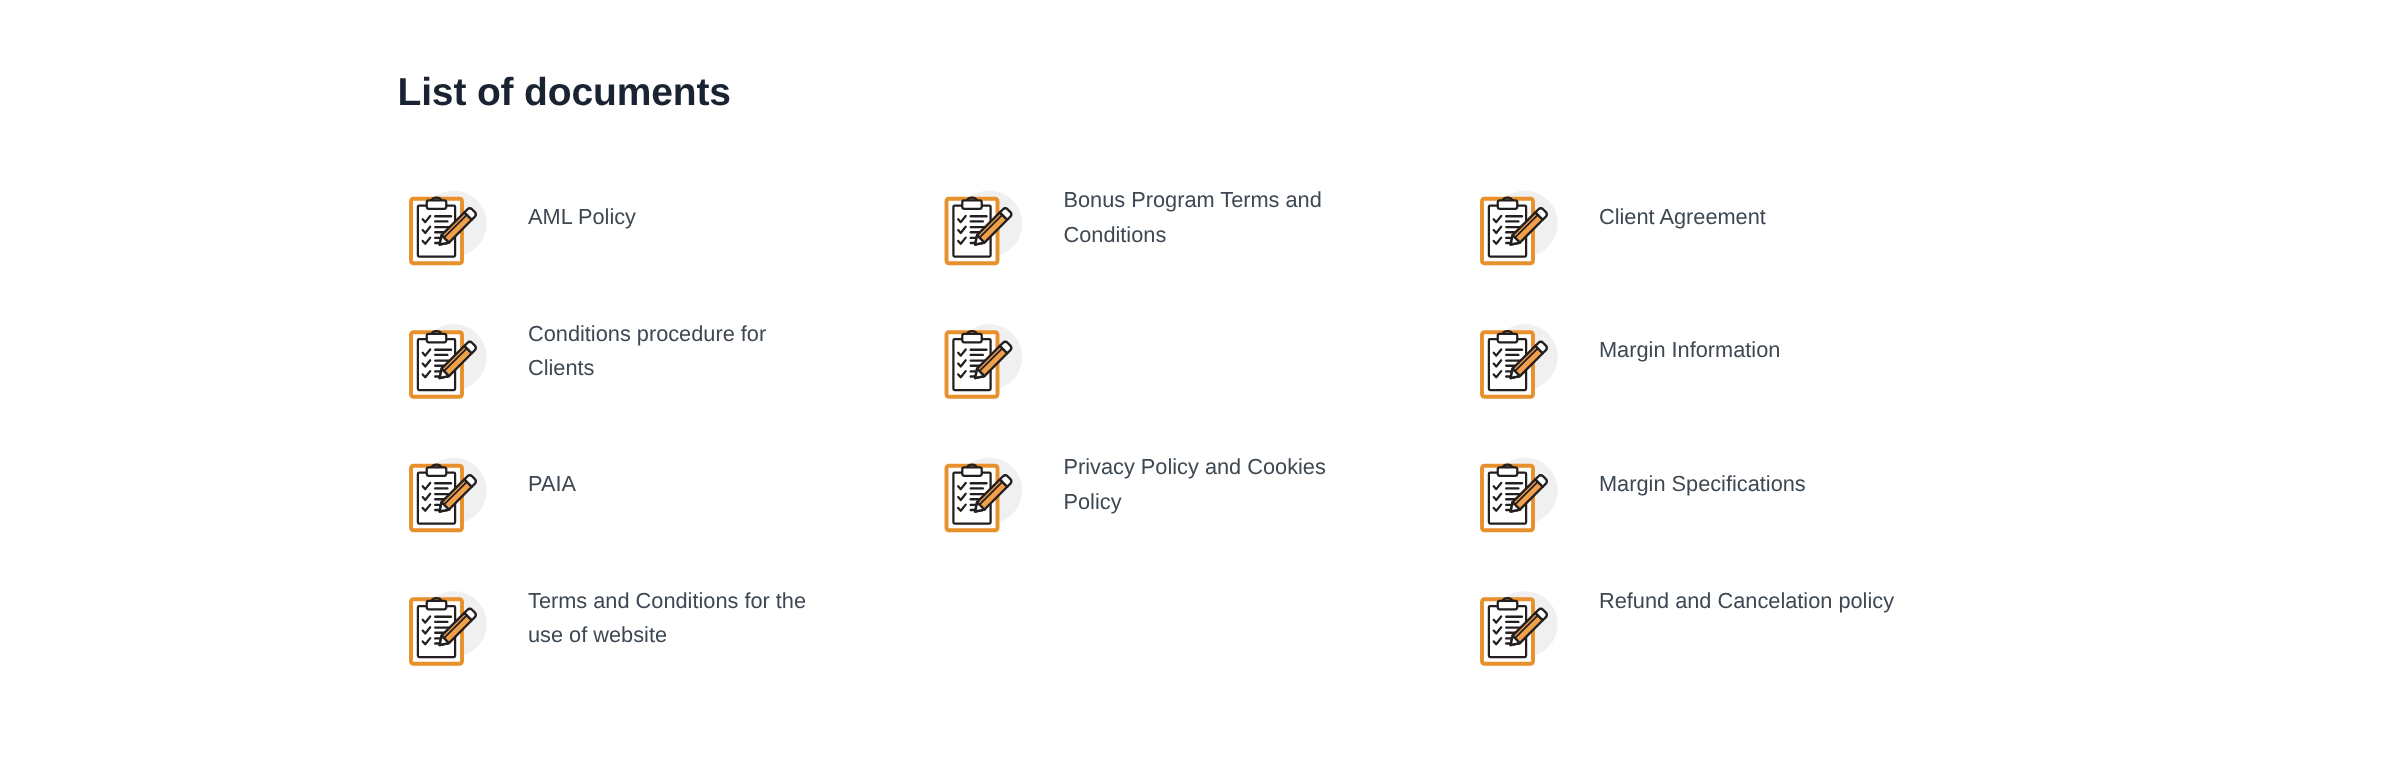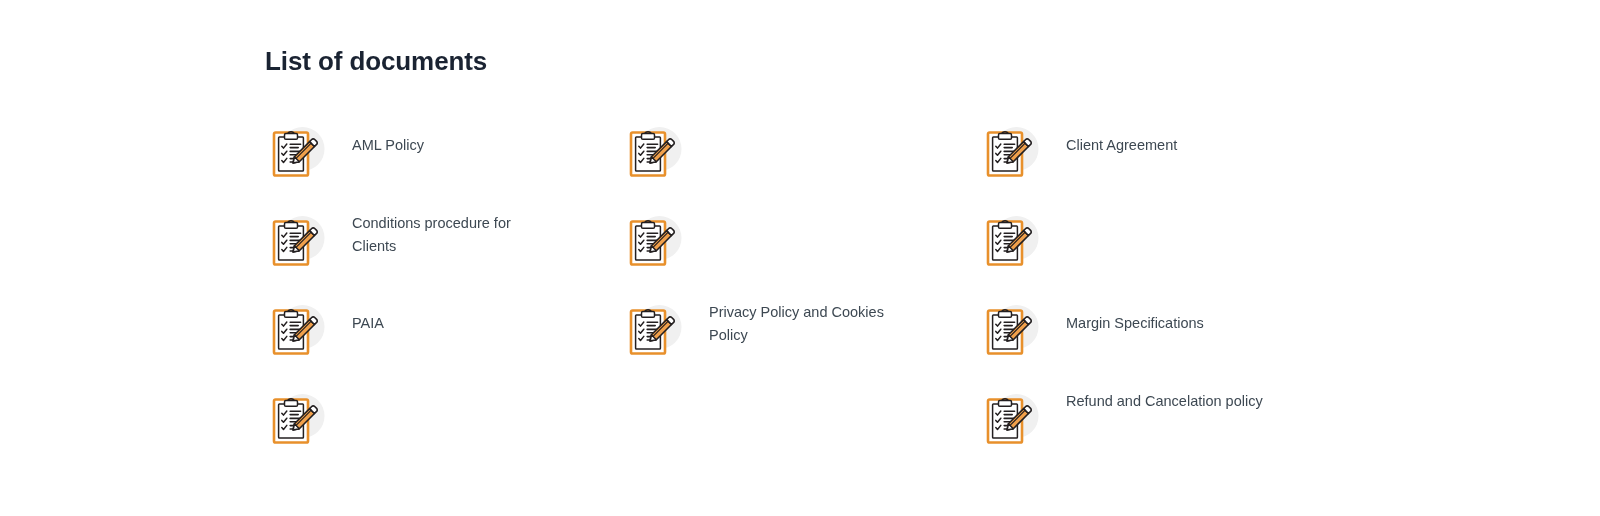--- a/index.html
+++ b/index.html
@@ -140,20 +140,21 @@
 
         <path d="M44.6 18.6 l4.9 4.9 l-15.2 15.2 l-6.2 1.3 l1.3 -6.2 Z" fill="#f0a04b" stroke="#231f20" stroke-width="1.6" stroke-linejoin="round"></path>
 
         <path d="M44.6 18.6 l2.1 -2.1 a2.1 2.1 0 0 1 3 0 l1.9 1.9 a2.1 2.1 0 0 1 0 3 l-2.1 2.1 Z" fill="#ffffff" stroke="#231f20" stroke-width="1.6" stroke-linejoin="round"></path>
 
         <path d="M29.4 33.8 l-1.3 6.2 l6.2 -1.3 Z" fill="#ffffff" stroke="#231f20" stroke-width="1.6" stroke-linejoin="round"></path>
 
         <line x1="46.2" y1="20.2" x2="31.3" y2="35.1" stroke="#231f20" stroke-width="1.2" stroke-linecap="round"></line>
       </svg>
     </span>
+    <span class="doc-label two-line">Bonus Program Terms and Conditions</span>
   </a>
 
   <a class="doc-item">
     <span class="doc-icon">
       <svg viewBox="0 0 62 62" xmlns="http://www.w3.org/2000/svg">
 
         <circle cx="37.5" cy="26" r="22" fill="#f0f0f0"></circle>
 
         <rect x="9" y="9.5" width="34" height="43" rx="1.6" fill="#ffffff" stroke="#e8902b" stroke-width="2.6"></rect>
 
@@ -282,20 +283,21 @@
 
         <path d="M44.6 18.6 l4.9 4.9 l-15.2 15.2 l-6.2 1.3 l1.3 -6.2 Z" fill="#f0a04b" stroke="#231f20" stroke-width="1.6" stroke-linejoin="round"></path>
 
         <path d="M44.6 18.6 l2.1 -2.1 a2.1 2.1 0 0 1 3 0 l1.9 1.9 a2.1 2.1 0 0 1 0 3 l-2.1 2.1 Z" fill="#ffffff" stroke="#231f20" stroke-width="1.6" stroke-linejoin="round"></path>
 
         <path d="M29.4 33.8 l-1.3 6.2 l6.2 -1.3 Z" fill="#ffffff" stroke="#231f20" stroke-width="1.6" stroke-linejoin="round"></path>
 
         <line x1="46.2" y1="20.2" x2="31.3" y2="35.1" stroke="#231f20" stroke-width="1.2" stroke-linecap="round"></line>
       </svg>
     </span>
+    <span class="doc-label">Margin Information</span>
   </a>
 
   <a class="doc-item">
     <span class="doc-icon">
       <svg viewBox="0 0 62 62" xmlns="http://www.w3.org/2000/svg">
 
         <circle cx="37.5" cy="26" r="22" fill="#f0f0f0"></circle>
 
         <rect x="9" y="9.5" width="34" height="43" rx="1.6" fill="#ffffff" stroke="#e8902b" stroke-width="2.6"></rect>
 
@@ -425,20 +427,21 @@
 
         <path d="M44.6 18.6 l4.9 4.9 l-15.2 15.2 l-6.2 1.3 l1.3 -6.2 Z" fill="#f0a04b" stroke="#231f20" stroke-width="1.6" stroke-linejoin="round"></path>
 
         <path d="M44.6 18.6 l2.1 -2.1 a2.1 2.1 0 0 1 3 0 l1.9 1.9 a2.1 2.1 0 0 1 0 3 l-2.1 2.1 Z" fill="#ffffff" stroke="#231f20" stroke-width="1.6" stroke-linejoin="round"></path>
 
         <path d="M29.4 33.8 l-1.3 6.2 l6.2 -1.3 Z" fill="#ffffff" stroke="#231f20" stroke-width="1.6" stroke-linejoin="round"></path>
 
         <line x1="46.2" y1="20.2" x2="31.3" y2="35.1" stroke="#231f20" stroke-width="1.2" stroke-linecap="round"></line>
       </svg>
     </span>
+    <span class="doc-label two-line">Terms and Conditions for the use of website</span>
   </a>
 <div class="doc-item is-empty"></div>
   <a class="doc-item">
     <span class="doc-icon">
       <svg viewBox="0 0 62 62" xmlns="http://www.w3.org/2000/svg">
 
         <circle cx="37.5" cy="26" r="22" fill="#f0f0f0"></circle>
 
         <rect x="9" y="9.5" width="34" height="43" rx="1.6" fill="#ffffff" stroke="#e8902b" stroke-width="2.6"></rect>
 

